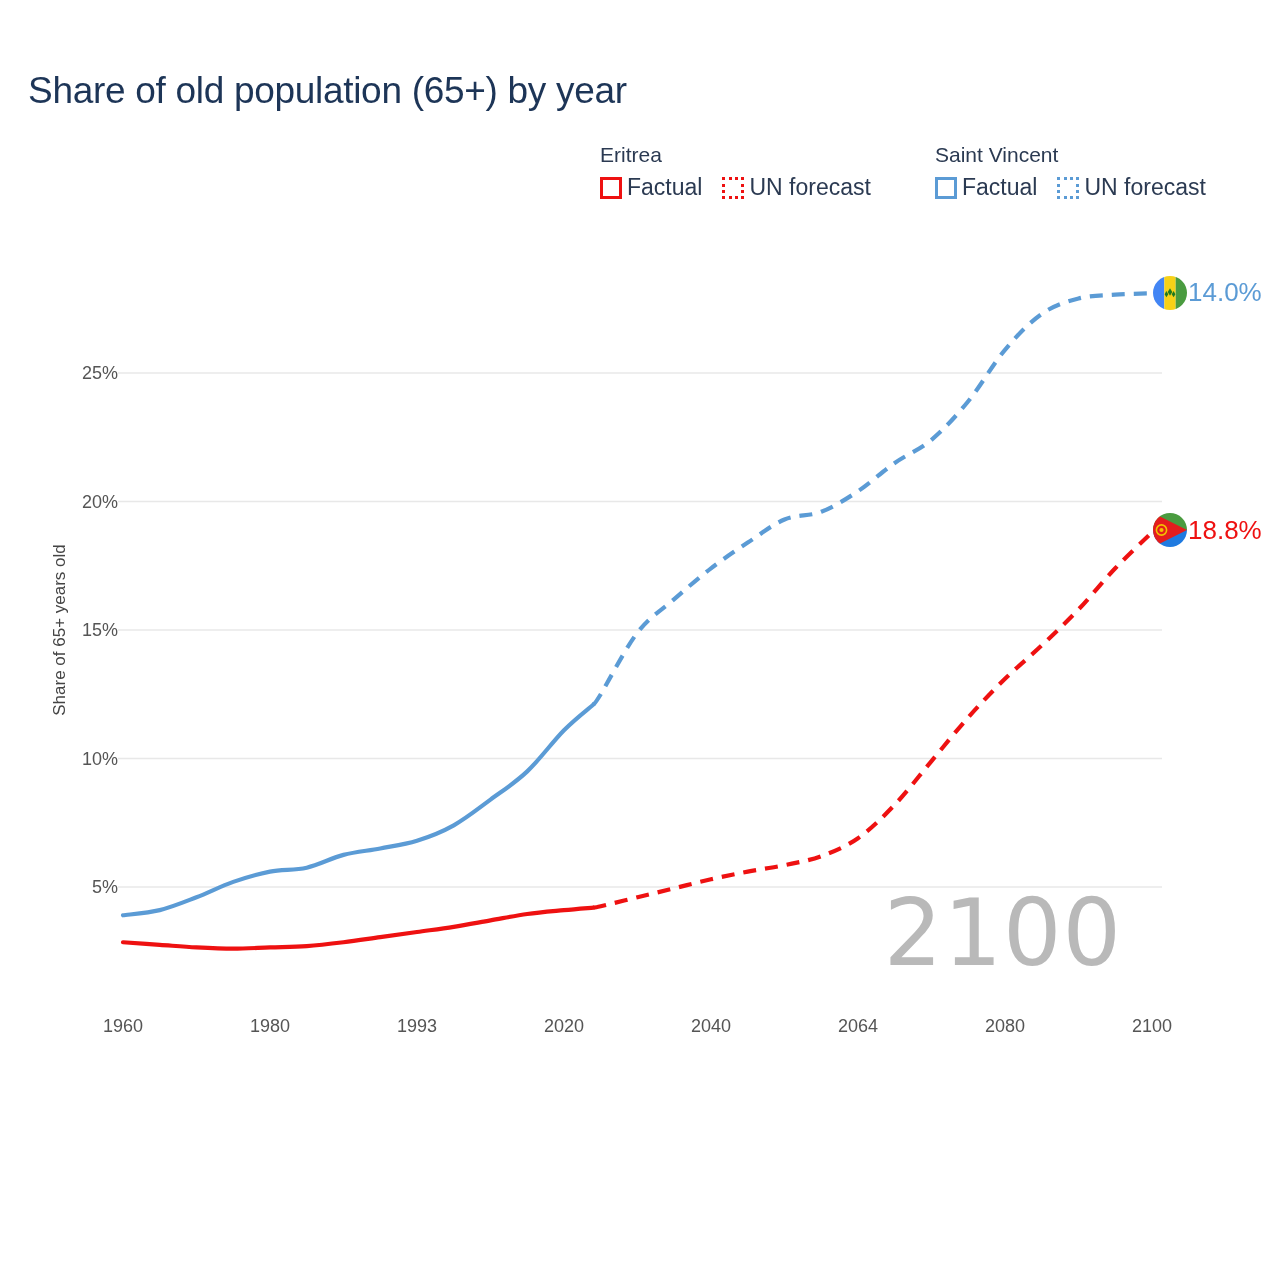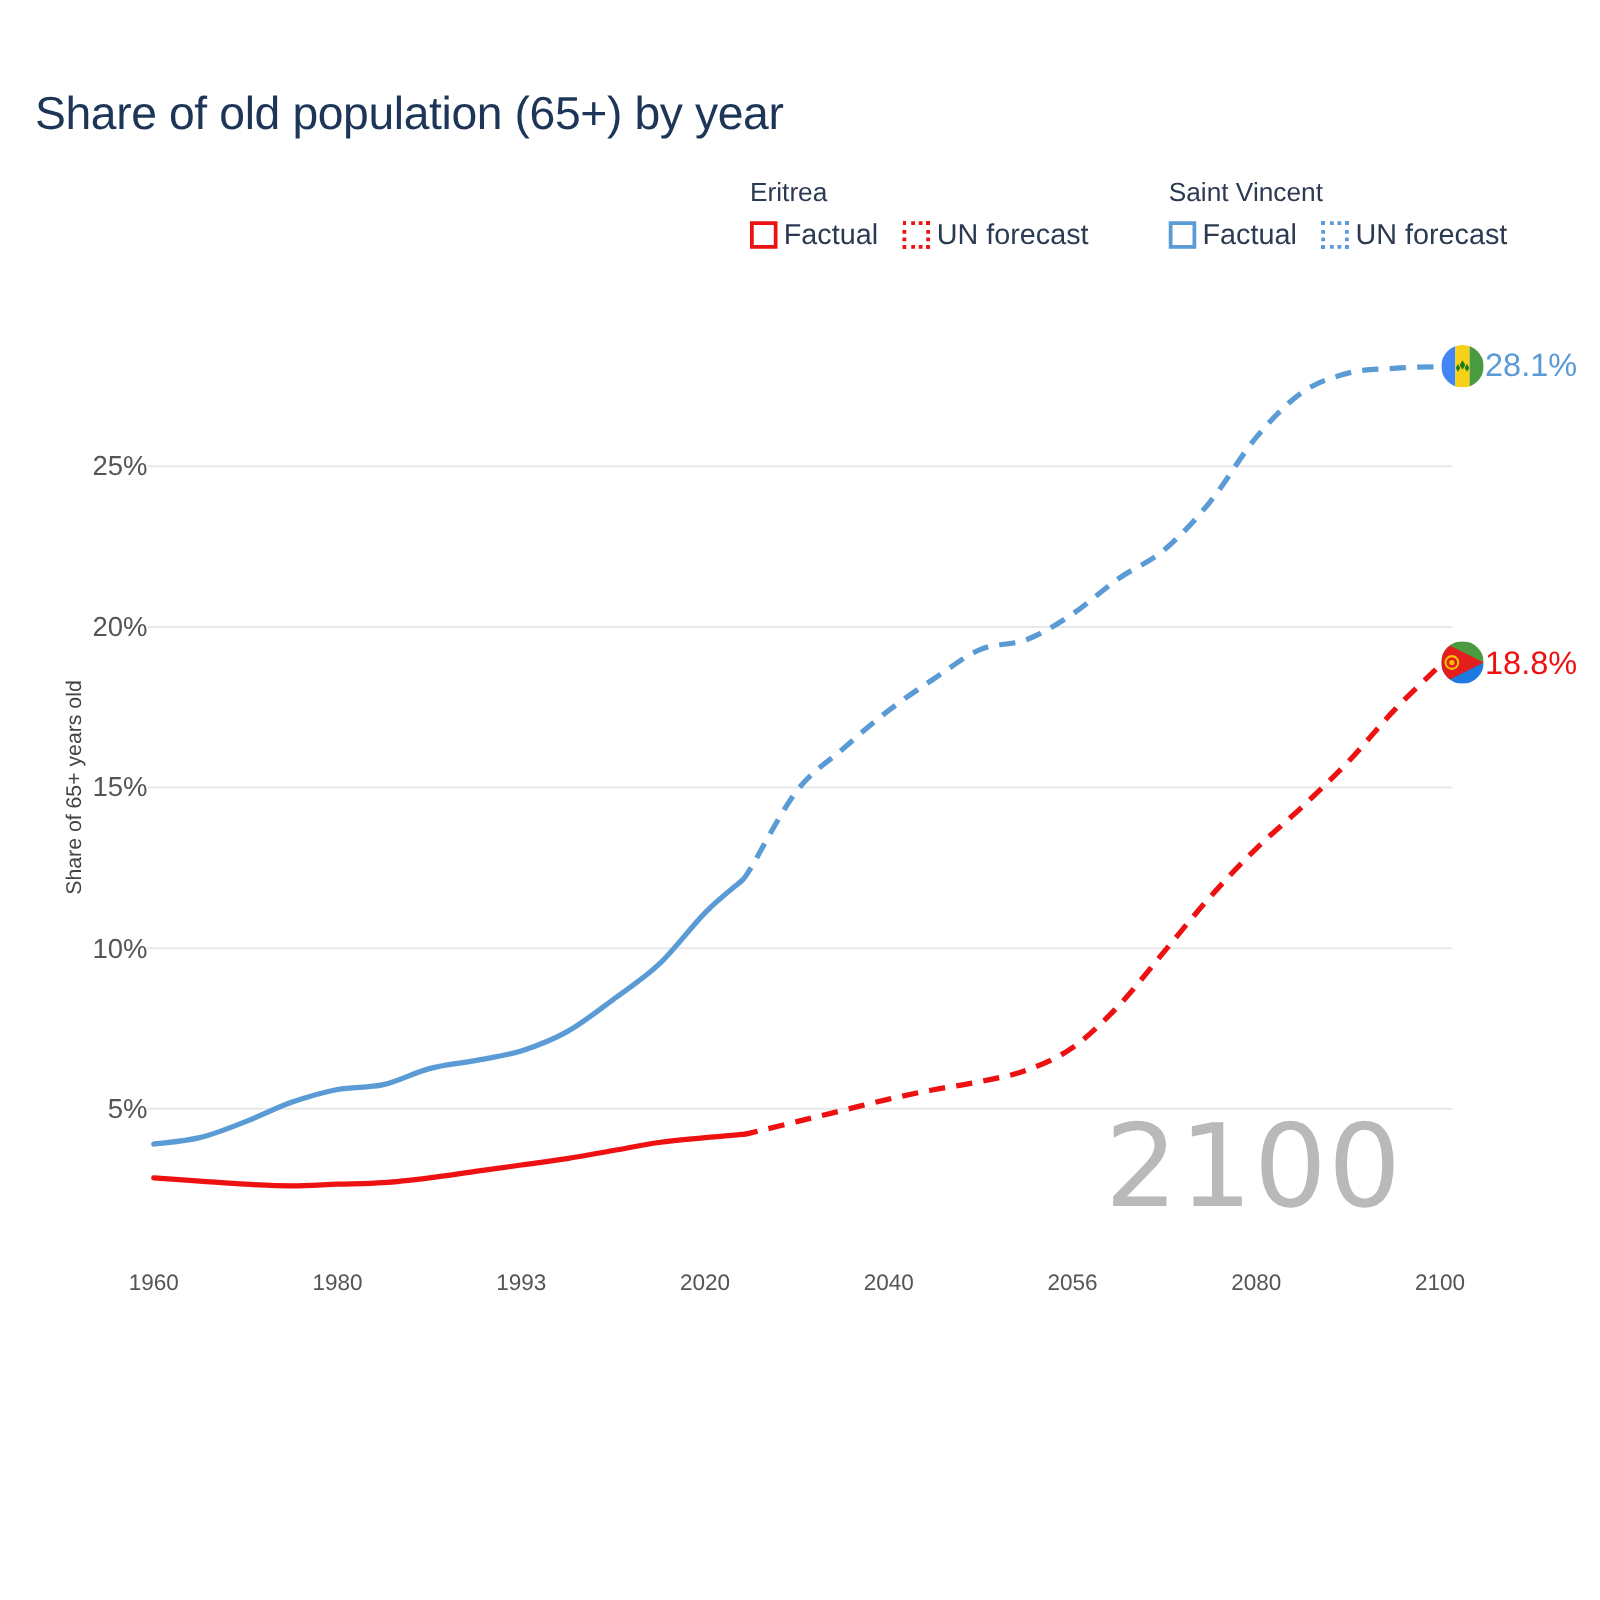--- a/index.html
+++ b/index.html
@@ -83,21 +83,21 @@
     width: 260px;
     text-align: center;
     transform: rotate(-90deg);
     font-size: 17px;
     color: #444;
     white-space: nowrap;
   }
   .ytick {
     position: absolute;
     right: 0;
-    font-size: 22px;
+    font-size: 18px;
     color: #555;
     text-align: right;
     transform: translateY(-50%);
     white-space: nowrap;
   }
   .ytick-col {
     position: absolute;
     left: 0;
     top: 0;
     width: 118px;
@@ -223,37 +223,37 @@
     <div class="ytick" id="ytick-4" style="top: 373px;">25%</div>
   </div>
 
   <div class="ylabel">Share of 65+ years old</div>
 
   <div class="xtick" id="xtick-0" style="left: 123px;">1960</div>
   <div class="xtick" id="xtick-1" style="left: 270px;">1980</div>
   <div class="xtick" id="xtick-2" style="left: 417px;">1993</div>
   <div class="xtick" id="xtick-3" style="left: 564px;">2020</div>
   <div class="xtick" id="xtick-4" style="left: 711px;">2040</div>
-  <div class="xtick" id="xtick-5" style="left: 858px;">2056</div>
+  <div class="xtick" id="xtick-5" style="left: 858px;">2064</div>
   <div class="xtick" id="xtick-6" style="left: 1005px;">2080</div>
   <div class="xtick" id="xtick-7" style="left: 1152px;">2100</div>
 
   <div class="watermark">2100</div>
 
   <div class="flag vincent">
     <svg viewBox="0 0 36 36" width="34" height="34" aria-hidden="true">
       <rect x="0" y="0" width="12" height="36" fill="#4285f4"></rect>
       <rect x="12" y="0" width="12" height="36" fill="#f7d117"></rect>
       <rect x="24" y="0" width="12" height="36" fill="#4a9b3f"></rect>
       <polygon points="18,13 20.4,17 18,21 15.6,17" fill="#1f7a1f"></polygon>
       <polygon points="14.2,16 16.2,19.4 14.2,22.6 12.3,19.4" fill="#1f7a1f"></polygon>
       <polygon points="21.8,16 23.7,19.4 21.8,22.6 19.8,19.4" fill="#1f7a1f"></polygon>
     </svg>
   </div>
-  <div class="end-label blue">28.1%</div>
+  <div class="end-label blue">14.0%</div>
 
   <div class="flag eritrea">
     <svg viewBox="0 0 36 36" width="34" height="34" aria-hidden="true">
       <rect x="0" y="0" width="36" height="18" fill="#4a9b3f"></rect>
       <rect x="0" y="18" width="36" height="18" fill="#1f7ae0"></rect>
       <polygon points="0,0 36,18 0,36" fill="#e41d1d"></polygon>
       <circle cx="9" cy="18" r="5.4" fill="none" stroke="#f2c200" stroke-width="1.7"></circle>
       <circle cx="9" cy="18" r="2.2" fill="#f2c200"></circle>
     </svg>
   </div>

